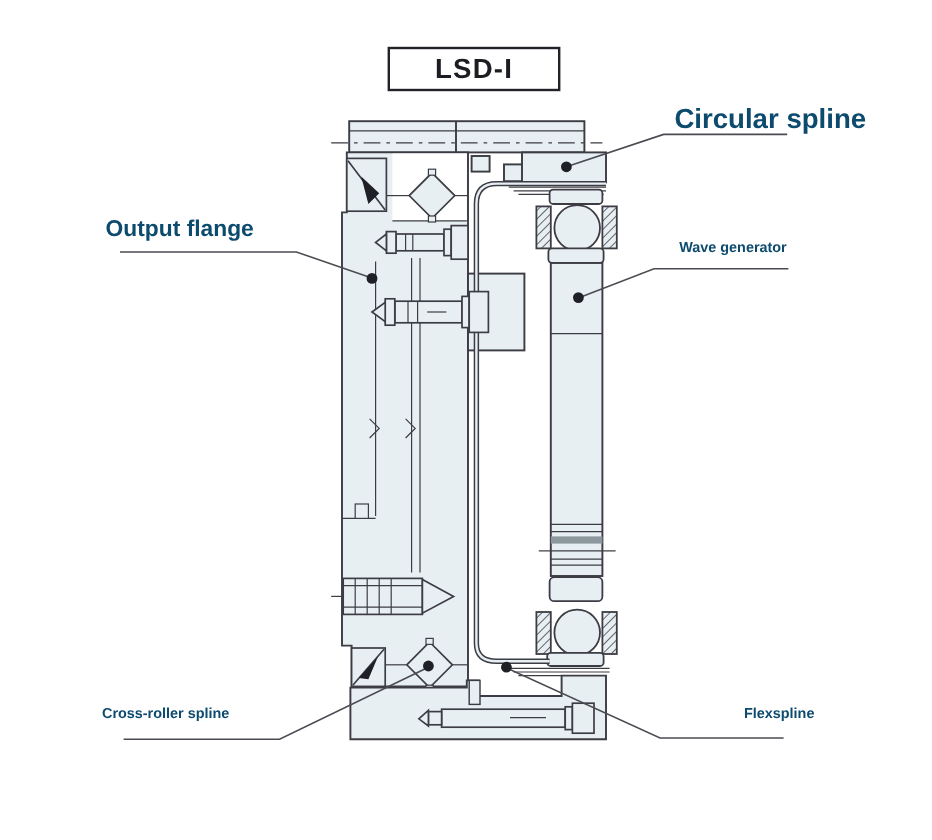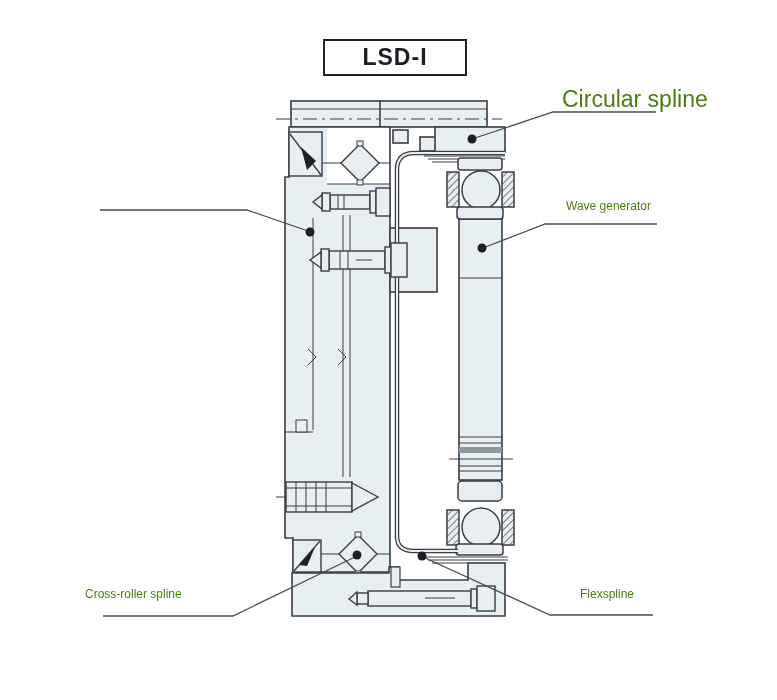--- a/index.html
+++ b/index.html
@@ -1,19 +1,19 @@
 <!DOCTYPE html>
 <html><head>
 <meta charset="utf-8">
 <style>
   html,body{margin:0;padding:0;background:#ffffff;}
   .stage{position:relative;width:777px;height:700px;background:#ffffff;overflow:hidden;
          font-family:"Liberation Sans", sans-serif;padding-left:14px;}
   .stage svg{position:absolute;left:0;top:0;}
-  .lbl{position:absolute;color:#4d7c0f;white-space:nowrap;line-height:1.1;}
+  .lbl{position:absolute;color:#0c4a6e;white-space:nowrap;line-height:1.1;font-weight:bold;}
   .lbl-xl{font-size:23px;}
   .lbl-lg{font-size:19px;}
   .lbl-md{font-size:12px;}
   .titlebox{position:absolute;left:323px;top:39px;width:140px;height:33px;
             border:2px solid #222228;background:#ffffff;display:flex;align-items:center;
             justify-content:center;font-size:23px;font-weight:bold;color:#1c1c22;
             letter-spacing:1px;}
 </style>
 </head>
 <body>
@@ -193,17 +193,18 @@
     <circle cx="357" cy="555" r="4.5"></circle>
     <circle cx="422" cy="556" r="4.5"></circle>
   </g>
 </svg>
 
   <div class="titlebox">
     <span>LSD-I</span>
   </div>
 
   <div class="lbl lbl-xl" style="left:562px;top:87px;">Circular spline</div>
+  <div class="lbl lbl-lg" style="left:88px;top:182px;">Output flange</div>
   <div class="lbl lbl-md" style="left:566px;top:200px;">Wave generator</div>
   <div class="lbl lbl-md" style="left:85px;top:588px;">Cross-roller spline</div>
-  <div class="lbl lbl-md" style="left:580px;top:588px;">Flexspline</div>
+  <div class="lbl lbl-md" style="left:620px;top:588px;">Flexspline</div>
 
 </div>
 
 </body></html>

